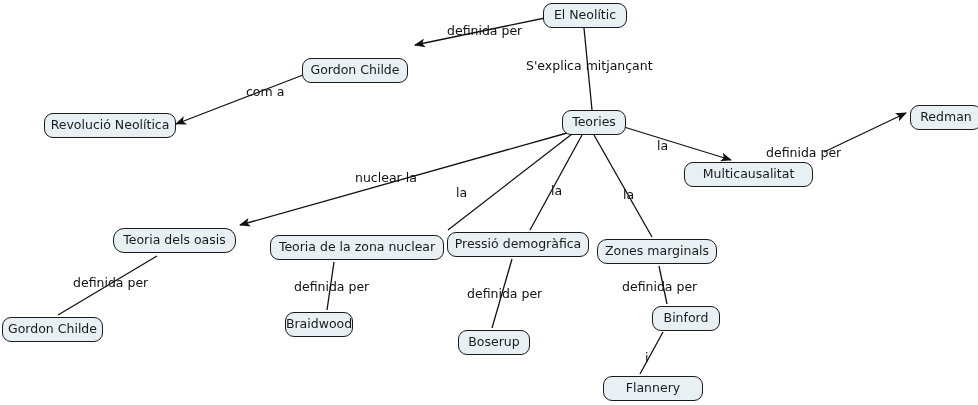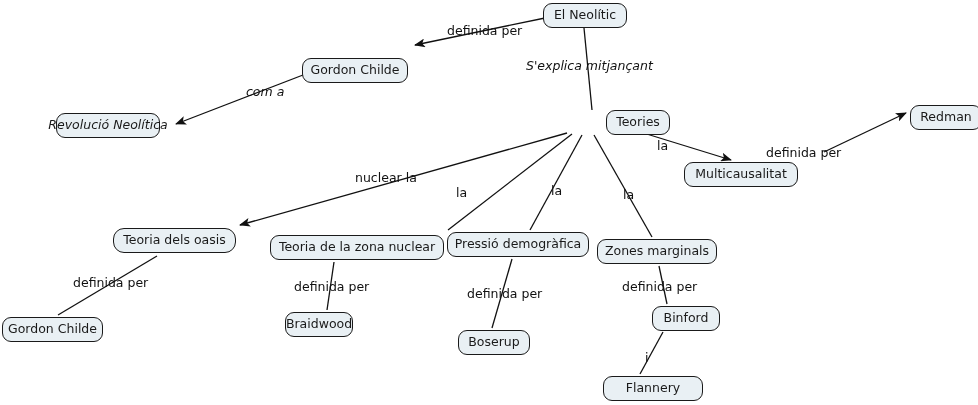--- a/index.html
+++ b/index.html
@@ -73,38 +73,38 @@
         <line x1="334" y1="262" x2="327" y2="310" stroke="#111111" stroke-width="1.3"></line>
         <line x1="512" y1="259" x2="492" y2="328" stroke="#111111" stroke-width="1.3"></line>
         <line x1="659" y1="266" x2="667" y2="304" stroke="#111111" stroke-width="1.3"></line>
         <line x1="663" y1="332" x2="640" y2="374" stroke="#111111" stroke-width="1.3"></line>
       </g>
   </svg>
 
   <div id="node-layer">
       <div class="node" style="left: 543px; top: 3px; width: 84px;">El Neolític</div>
       <div class="node" style="left: 302px; top: 58px; width: 106px;">Gordon Childe</div>
-      <div class="node" style="left: 56px; top: 113px; width: 104px; font-style: italic;">Revolució Neolítica</div>
-      <div class="node" style="left: 562px; top: 110px; width: 64px; margin-left: 44px;">Teories</div>
+      <div class="node" style="left: 44px; top: 113px; width: 132px;">Revolució Neolítica</div>
+      <div class="node" style="left: 562px; top: 110px; width: 64px;">Teories</div>
       <div class="node" style="left: 910px; top: 105px; width: 72px;">Redman</div>
-      <div class="node" style="left: 684px; top: 162px; width: 114px;">Multicausalitat</div>
+      <div class="node" style="left: 684px; top: 162px; width: 129px;">Multicausalitat</div>
       <div class="node" style="left: 113px; top: 228px; width: 123px; border-radius: 11px;">Teoria dels oasis</div>
       <div class="node" style="left: 250px; top: 235px; width: 174px; margin-left: 20px;">Teoria de la zona nuclear</div>
       <div class="node" style="left: 447px; top: 232px; width: 142px;">Pressió demogràfica</div>
-      <div class="node" style="left: 597px; top: 239px; width: 120px;">Zones marginals</div>
+      <div class="node" style="left: 597px; top: 239px; width: 120px; border-radius: 10px;">Zones marginals</div>
       <div class="node" style="left: 2px; top: 317px; width: 101px;">Gordon Childe</div>
       <div class="node" style="left: 285px; top: 312px; width: 68px;">Braidwood</div>
       <div class="node" style="left: 458px; top: 330px; width: 72px;">Boserup</div>
       <div class="node" style="left: 652px; top: 306px; width: 68px;">Binford</div>
       <div class="node" style="left: 603px; top: 376px; width: 100px;">Flannery</div>
     </div>
   <div id="label-layer">
       <div class="edge-label" style="left: 447px; top: 25px;">definida per</div>
-      <div class="edge-label" style="left: 526px; top: 60px; font-style: italic;">S'explica mitjançant</div>
-      <div class="edge-label" style="left: 246px; top: 86px; font-style: italic;">com a</div>
+      <div class="edge-label" style="left: 526px; top: 60px;">S'explica mitjançant</div>
+      <div class="edge-label" style="left: 246px; top: 86px;">com a</div>
       <div class="edge-label" style="left: 657px; top: 140px;">la</div>
       <div class="edge-label" style="left: 766px; top: 147px;">definida per</div>
       <div class="edge-label" style="left: 355px; top: 172px;">nuclear la</div>
       <div class="edge-label" style="left: 456px; top: 187px;">la</div>
       <div class="edge-label" style="left: 551px; top: 185px;">la</div>
       <div class="edge-label" style="left: 623px; top: 189px;">la</div>
       <div class="edge-label" style="left: 73px; top: 277px;">definida per</div>
       <div class="edge-label" style="left: 294px; top: 281px;">definida per</div>
       <div class="edge-label" style="left: 467px; top: 288px;">definida per</div>
       <div class="edge-label" style="left: 622px; top: 281px;">definida per</div>

